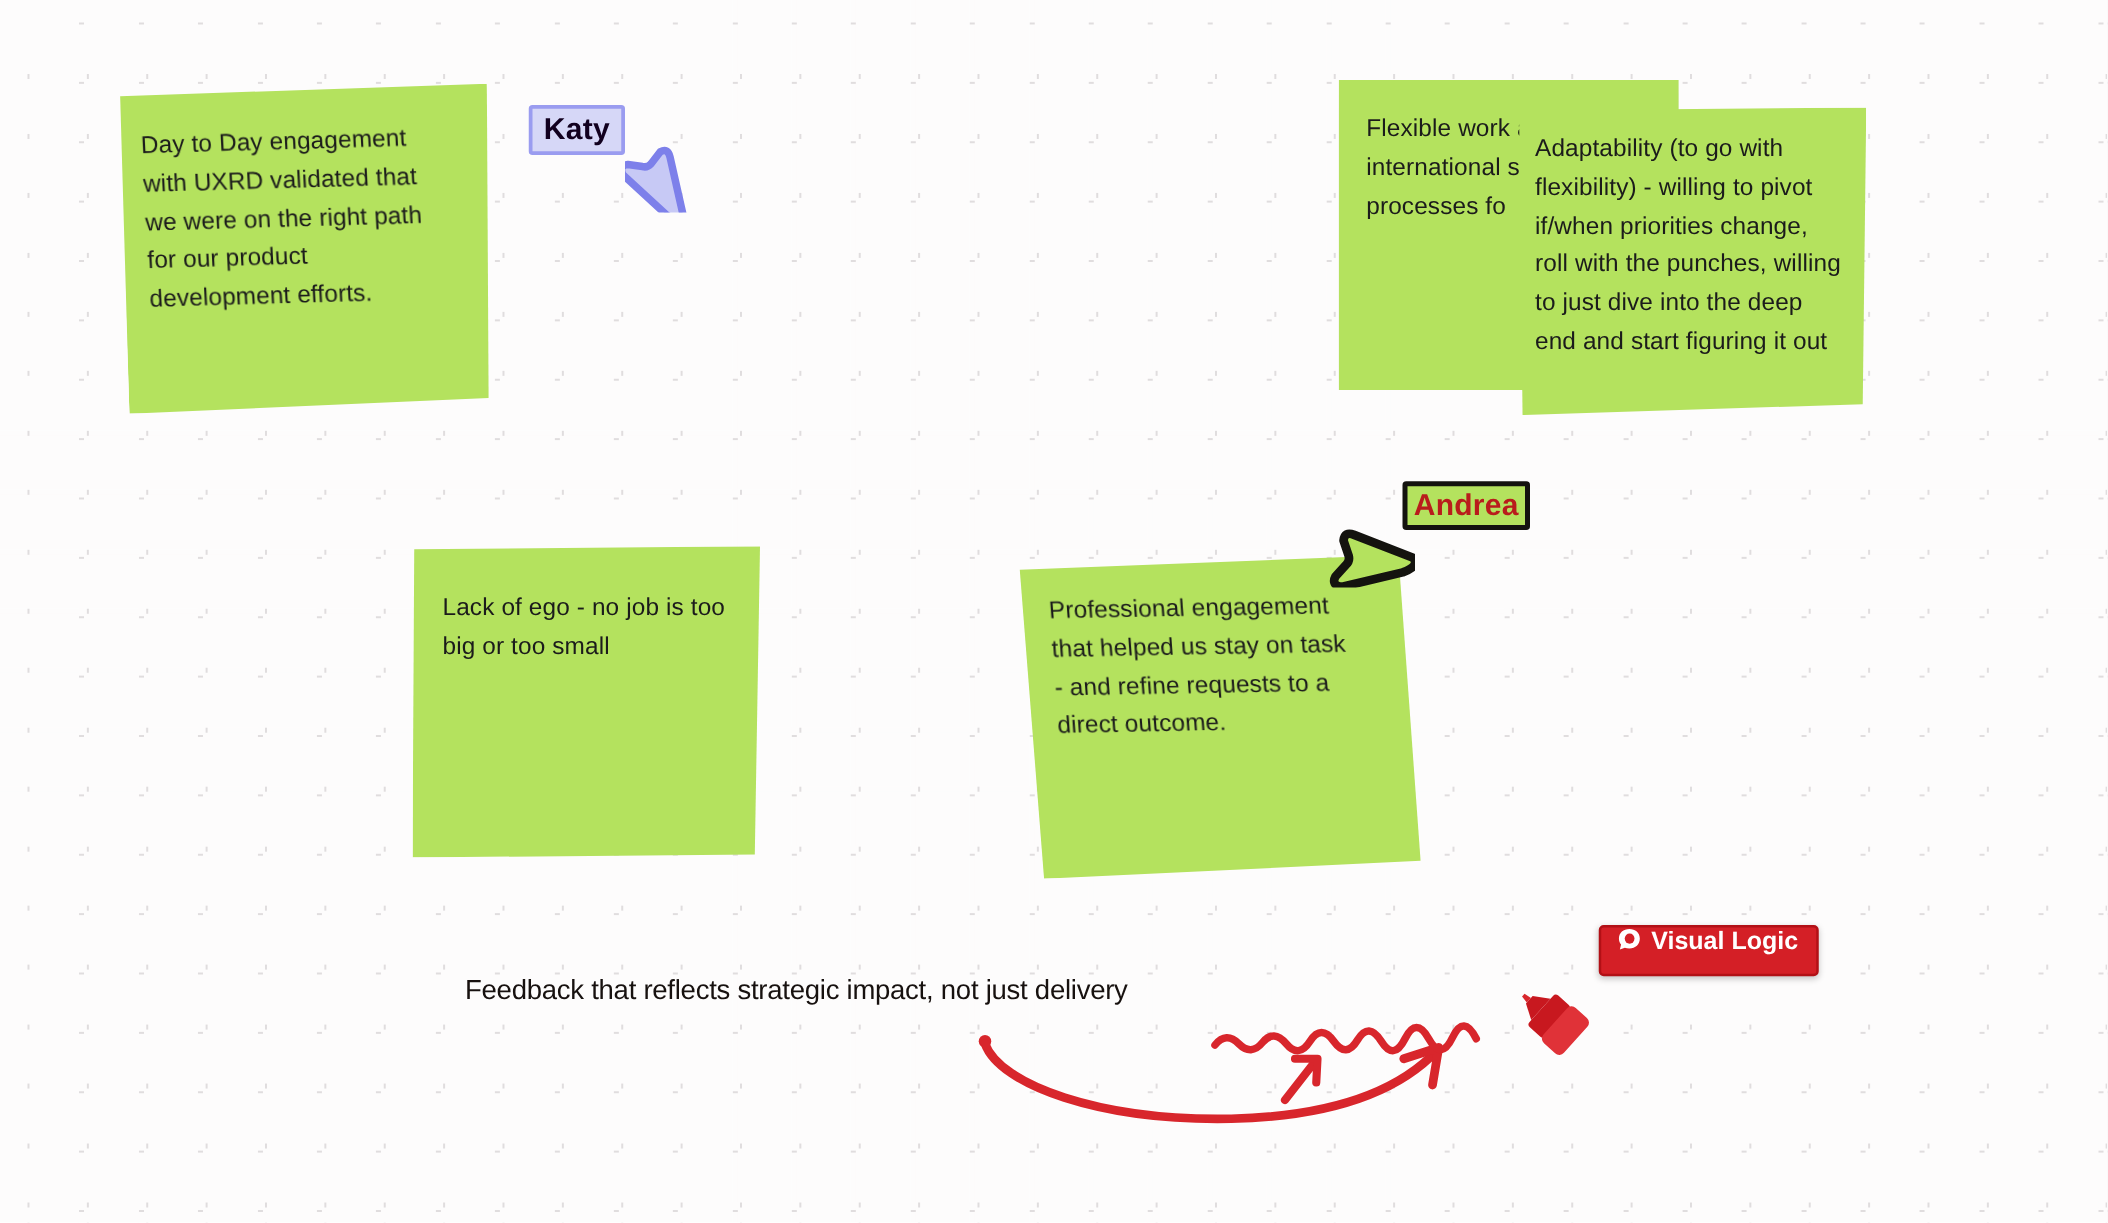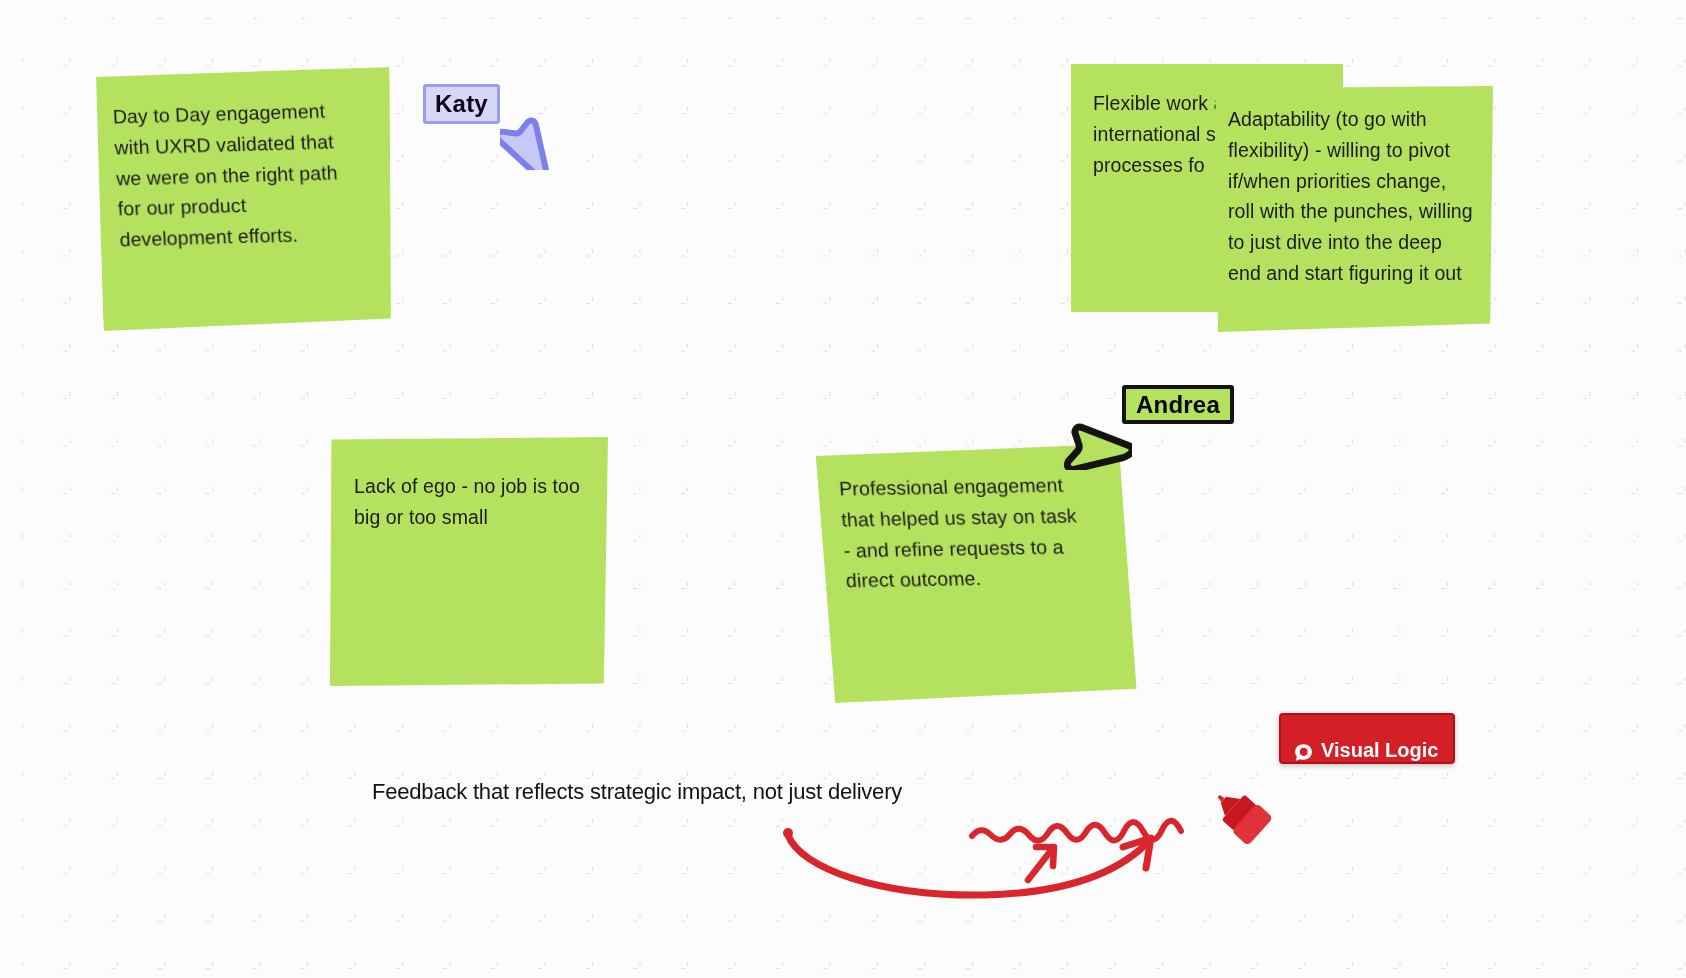--- a/index.html
+++ b/index.html
@@ -110,25 +110,25 @@
     line-height: 1;
   }
   #label-katy {
     left: 423px; top: 84px; width: 77px; height: 40px;
     background: #d6d7f7;
     border: 3px solid #9a9cf0;
     border-radius: 3px;
     color: #12001f;
   }
   #label-andrea {
-    left: 1122px; top: 385px; width: 112px; height: 39px;
+    left: 1122px; top: 385px; width: 102px; height: 39px;
     background: #b4e25e;
     border: 4px solid #14130f;
     border-radius: 3px;
-    color: #000000;
+    color: #b91c1c;
   }
   .cursor { position: absolute; }
   #cursor-katy { left: 500px; top: 108px; }
   #cursor-andrea { left: 1062px; top: 404px; }
 
   
   #headline {
     position: absolute;
     left: 372px;
     top: 779px;
@@ -140,24 +140,24 @@
   #annotation-svg {
     position: absolute;
     left: 760px;
     top: 790px;
     pointer-events: none;
   }
   #cursor-pen { position: absolute; left: 1212px; top: 782px; }
 
   #badge-visual-logic {
     position: absolute;
-    left: 1279px; top: 713px;
-    height: 51px;
+    left: 1279px; top: 740px;
+    height: 41px;
     display: flex;
-    align-items: flex-end;
+    align-items: flex-start;
     gap: 8px;
     padding: 0 15px 0 13px;
     background: #d41f26;
     border: 2.5px solid #b21016;
     border-radius: 4px;
     color: #ffffff;
     font-size: 20px;
     font-weight: bold;
     box-sizing: border-box;
     box-shadow: 0 2px 5px rgba(0,0,0,0.22);

